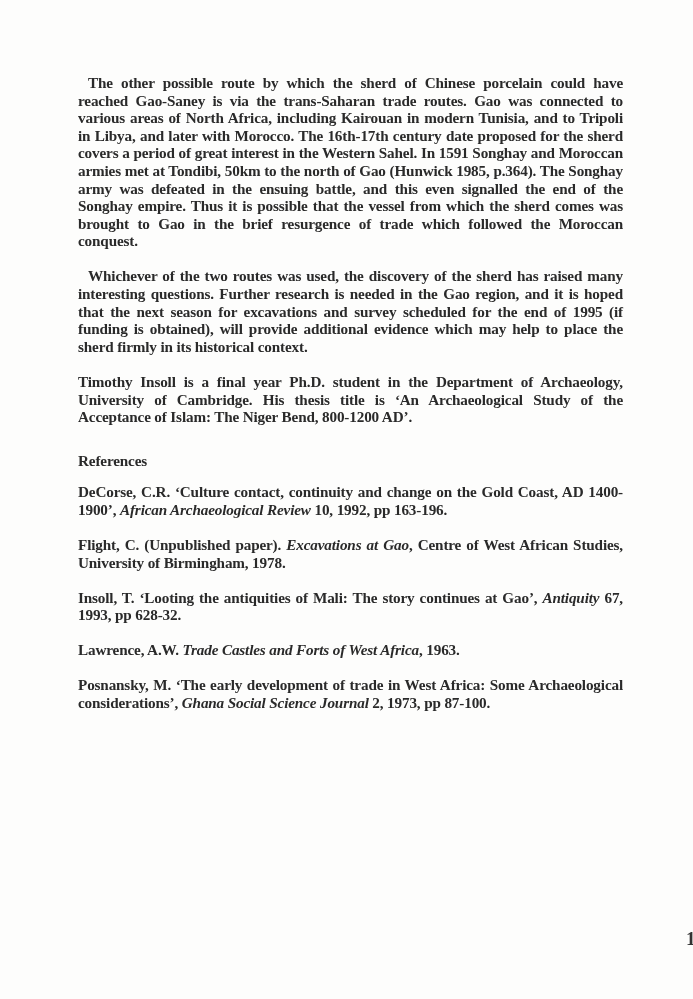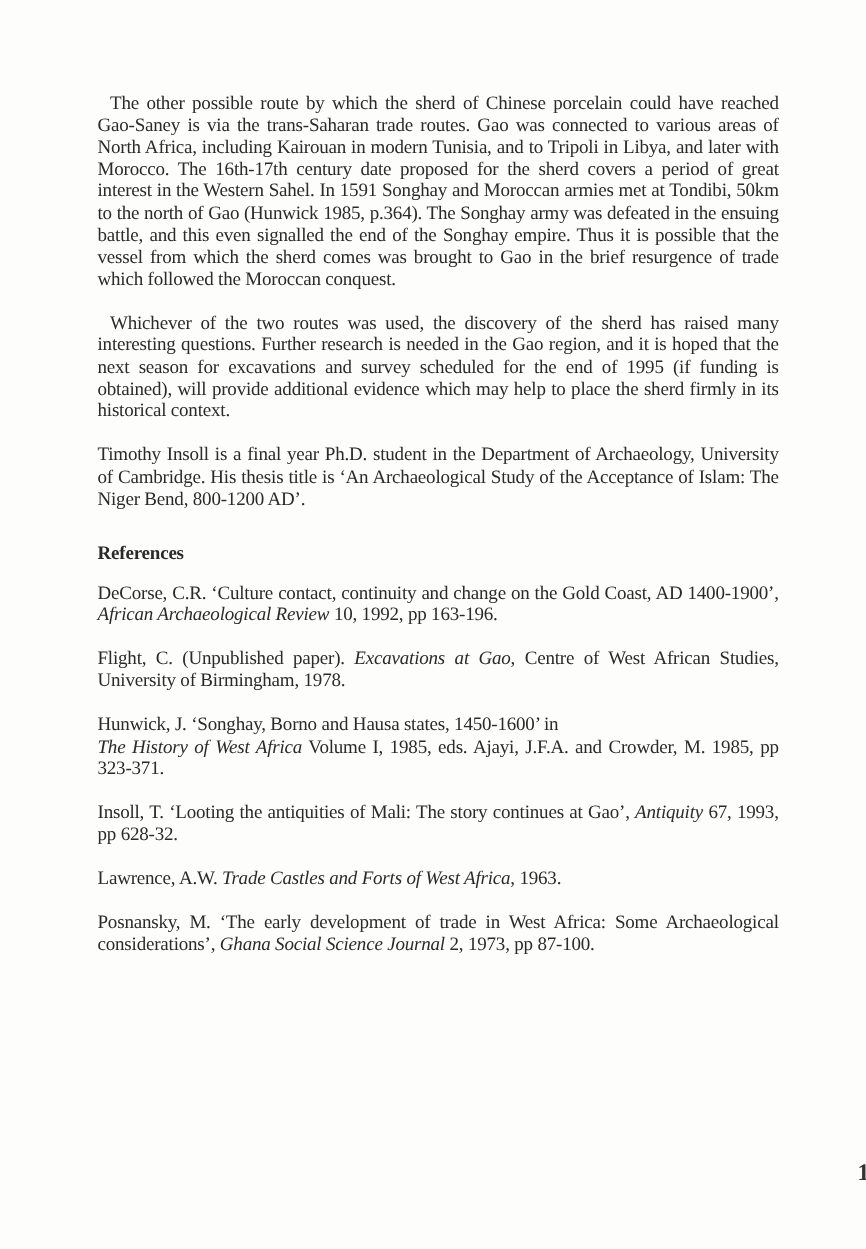--- a/index.html
+++ b/index.html
@@ -13,21 +13,21 @@
     }
     .page {
       position: absolute;
       left: 78px;
       top: 74px;
       width: 545px;
       font-size: 15.2px;
       line-height: 17.6px;
       letter-spacing: -0.15px;
     }
-    p { margin: 0; text-align: justify; }
+    p { margin: 0; text-align: justify; font-weight: bold; }
     .indent { text-indent: 10px; }
     .gap1 { margin-top: 17.5px; }
     .heading { font-weight: bold; margin-top: 26px; }
     .ref { margin-top: 17.5px; }
     .ref.first { margin-top: 14px; }
     em { font-style: italic; }
     .pageno {
       position: absolute;
       left: 12px; width: 693px;
       top: 928px;
@@ -49,23 +49,20 @@
   <p class="heading">References</p>
 
   <div>
     <p class="ref first">
       <span>DeCorse, C.R. ‘Culture contact, continuity and change on the Gold Coast, AD 1400-1900’, </span><em>African Archaeological Review</em><span> 10, 1992, pp 163-196.</span>
     </p>
     <p class="ref">
       <span>Flight, C. (Unpublished paper). </span><em>Excavations at Gao</em><span>, Centre of West African Studies, University of Birmingham, 1978.</span>
     </p>
     <p class="ref">
-      <span class="ref-line">Hunwick, J. ‘Songhay, Borno and Hausa states, 1450-1600’ in</span><em>The History of West Africa</em><span> Volume I, 1985, eds. Ajayi, J.F.A. and Crowder, M. 1985, pp 323-371.</span>
-    </p>
-    <p class="ref">
       <span>Insoll, T. ‘Looting the antiquities of Mali: The story continues at Gao’, </span><em>Antiquity</em><span> 67, 1993, pp 628-32.</span>
     </p>
     <p class="ref">
       <span>Lawrence, A.W. </span><em>Trade Castles and Forts of West Africa</em><span>, 1963.</span>
     </p>
     <p class="ref">
       <span>Posnansky, M. ‘The early development of trade in West Africa: Some Archaeological considerations’, </span><em>Ghana Social Science Journal</em><span> 2, 1973, pp 87-100.</span>
     </p>
   </div>
 </div>

